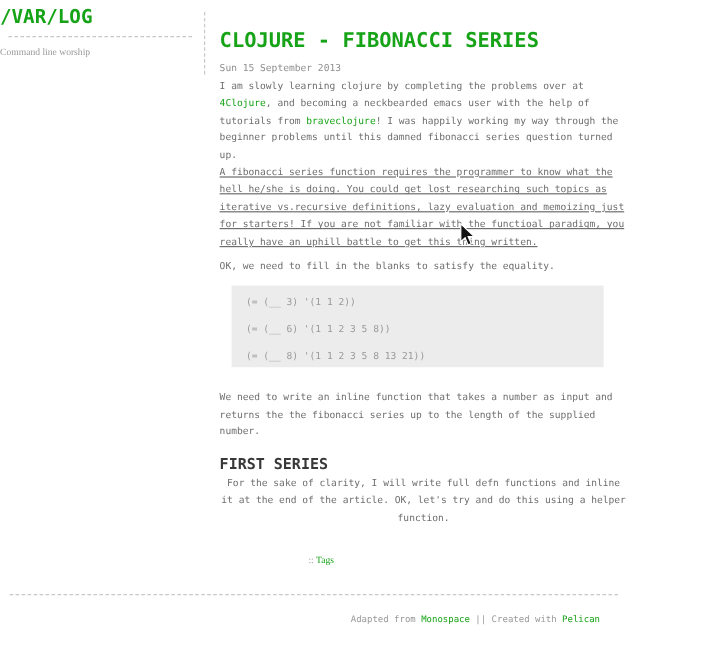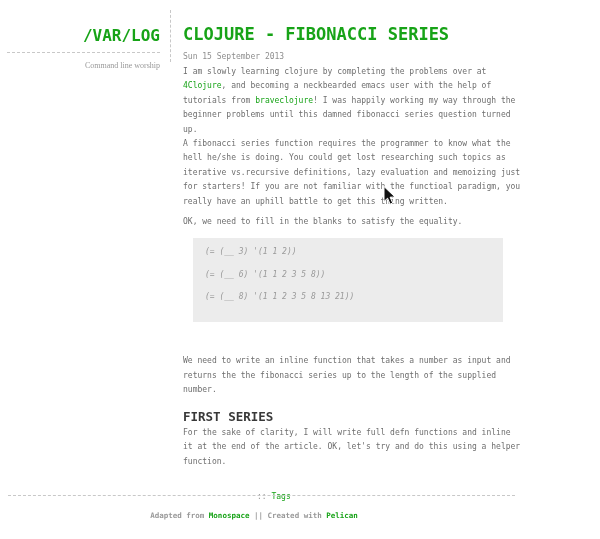--- a/index.html
+++ b/index.html
@@ -1,49 +1,49 @@
 <!DOCTYPE html>
 <html><head>
 <meta charset="utf-8">
 <style>
   * { margin:0; padding:0; }
   html, body { background:#ffffff; }
   body {
     width:600px; height:539px; position:relative; overflow:hidden;
     font-family:"DejaVu Sans Mono","Liberation Mono",monospace;
   }
-  .sidebar { position:absolute; left:0; top:26px; width:160px; text-align:right; }
+  .sidebar { position:absolute; left:0; top:4px; width:160px; text-align:left; }
   .site-title { color:var(--accent-green); font-size:16px; font-weight:bold; line-height:19px; white-space:pre; }
   .side-rule { border-bottom:1px dashed var(--rule-color); margin:7px 0 0 7px; height:0; }
   .tagline { margin-top:7px; font-size:8px; color:var(--muted-text); line-height:11px;font-family:Liberation Serif, serif; }
   .vdivider { position:absolute; left:170px; top:10px; height:52px; width:0; border-left:1px dashed var(--rule-color); }
   .main { position:absolute; left:183px; top:24px; width:340px; }
   .article-title { color:var(--accent-green); font-size:17px; font-weight:bold; line-height:20px; white-space:pre; }
   .date { margin-top:8px; font-size:8px; line-height:10px; color:var(--date-text); }
   p { white-space:pre; font-size:8px; line-height:14.4px; color:var(--body-text); }
   a { color:var(--accent-green); text-decoration:none; cursor:pointer; }
   h2 { font-size:12.5px; font-weight:bold; color:var(--heading-text); line-height:13px; white-space:pre; }
   .p-intro { margin-top:3px; }
-  .p-difficulty { margin-top:0; }
+  .p-difficulty { margin-top:0;text-decoration:underline; }
   .h-problem { margin-top:7px; }
   .p-blanks { margin-top:6px; }
   pre {
-    margin:9px 0 0 10px; width:298px; padding:8px 0 20px 12px;
+    margin:9px 0 0 10px; width:298px; padding:8px 0 4px 12px;
     background:var(--code-bg); color:var(--code-text);
-    font-style:italic; font-size:8px; line-height:11.2px;
+    font-size:8px; line-height:11.2px;
     font-family:"DejaVu Sans Mono","Liberation Mono",monospace; white-space:pre;
   }
-  .p-inline { margin-top:32px; }
+  .p-inline { margin-top:18px; }
   .h-first { margin-top:12px; }
-  .p-first { margin-top:3px; }
-  .tags { margin-top:22px; padding-left:74px; font-size:8px; line-height:11px; color:var(--muted-text); white-space:pre; }
+  .p-first { margin-top:3px;text-align:center; }
+  .tags { margin-top:22px; padding-left:74px; font-size:8px; line-height:11px; color:var(--muted-text); white-space:pre;font-family:Liberation Serif, serif; }
   .footer-rule { position:absolute; left:8px; top:495px; width:507px; height:0; border-top:1px dashed var(--rule-color); }
   .footer {
-    position:absolute; left:8px; top:511px; width:492px; text-align:center;
-    font-size:7.5px; line-height:10px; color:var(--muted-text); white-space:pre;font-weight:bold;
+    position:absolute; left:8px; top:511px; width:492px; text-align:right;
+    font-size:7.5px; line-height:10px; color:var(--muted-text); white-space:pre;
   }
   .cursor { position:absolute; left:383px; top:186px; }
 </style>
 </head>
 <body style="--accent-green: #17a317; --body-text: #6e6e6e; --muted-text: #999999; --date-text: #8e8e8e; --heading-text: #383838; --code-bg: #ececec; --code-text: #999999; --rule-color: #c8c8c8;">
 
 <div class="sidebar">
   <div class="site-title">/VAR/LOG</div>
   <div class="side-rule"></div>
   <div class="tagline">Command line worship</div>

